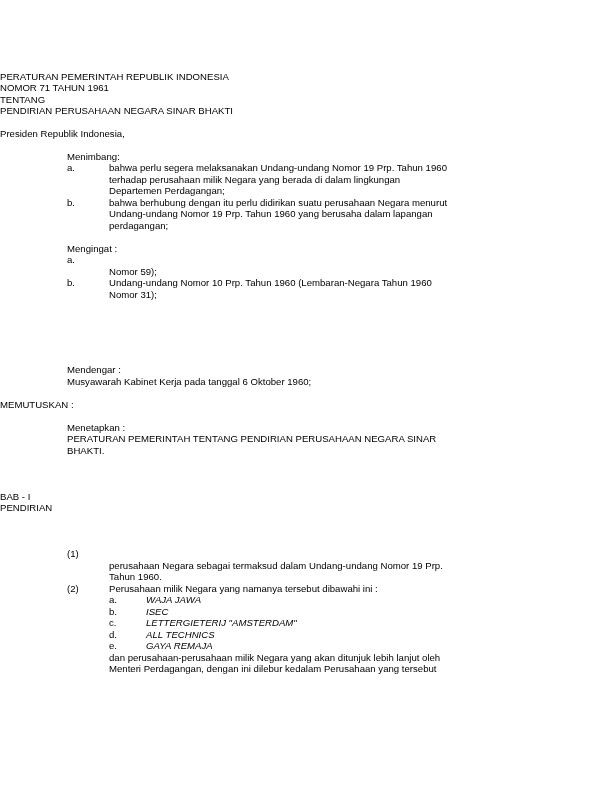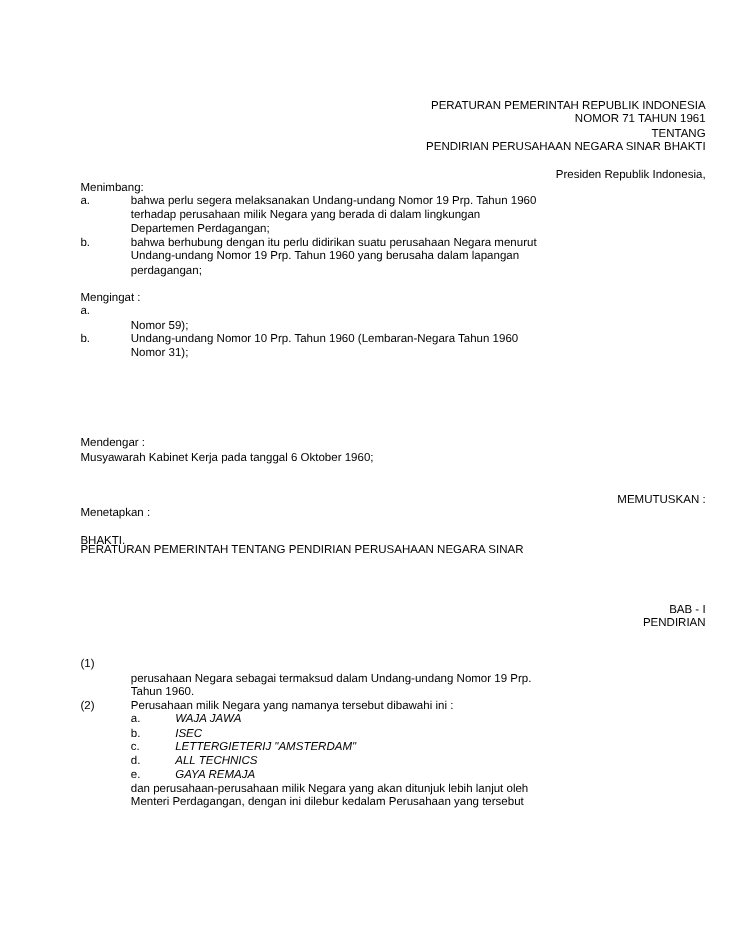--- a/index.html
+++ b/index.html
@@ -1,20 +1,20 @@
 <!DOCTYPE html>
 <html><head>
 <meta charset="utf-8">
 <style>
   html, body { margin: 0; padding: 0; background: #ffffff; }
   body { width: 612px; height: 792px; position: relative; overflow: hidden;
          font-family: "Liberation Sans", sans-serif; font-size: 9.6px; color: #000; }
   .page { position: absolute; left: 0; top: 0; width: 612px; height: 792px; }
   .line { position: absolute; white-space: nowrap; line-height: 11.5px; }
-  .center { left: 0; width: 588px; text-align: right; margin-top: 12px; }
+  .center { left: 0; width: 588px; text-align: left; }
   .l0 { left: 67px; }
   .l1 { left: 109px; text-align: right; }
   .l2 { left: 146px; font-style: italic; }
 </style>
 </head>
 <body>
 
 <div class="page">
 
   <div class="line center" style="top:71px">PERATURAN PEMERINTAH REPUBLIK INDONESIA</div>
@@ -40,21 +40,21 @@
   <div class="line l0" style="top:277px">b.</div>
   <div class="line l1" style="top:277px">Undang-undang Nomor 10 Prp. Tahun 1960 (Lembaran-Negara Tahun 1960</div>
   <div class="line l1" style="top:289px">Nomor 31);</div>
 
   <div class="line l0" style="top:364px">Mendengar :</div>
   <div class="line l0" style="top:376px">Musyawarah Kabinet Kerja pada tanggal 6 Oktober 1960;</div>
 
   <div class="line center" style="top:399px">MEMUTUSKAN :</div>
 
   <div class="line l0" style="top:422px">Menetapkan :</div>
-  <div class="line l0" style="top:453px">PERATURAN PEMERINTAH TENTANG PENDIRIAN PERUSAHAAN NEGARA SINAR</div>
+  <div class="line l0" style="top:433px">PERATURAN PEMERINTAH TENTANG PENDIRIAN PERUSAHAAN NEGARA SINAR</div>
   <div class="line l0" style="top:445px">BHAKTI.</div>
 
   <div class="line center" style="top:502px">PENDIRIAN</div>
   <div class="line center" style="top:491px">BAB - I</div>
 
   <div class="line l0" style="top:548px">(1)</div>
   <div class="line l1" style="top:560px">perusahaan Negara sebagai termaksud dalam Undang-undang Nomor 19 Prp.</div>
   <div class="line l1" style="top:571px">Tahun 1960.</div>
   <div class="line l0" style="top:583px">(2)</div>
   <div class="line l1" style="top:583px">Perusahaan milik Negara yang namanya tersebut dibawahi ini :</div>

